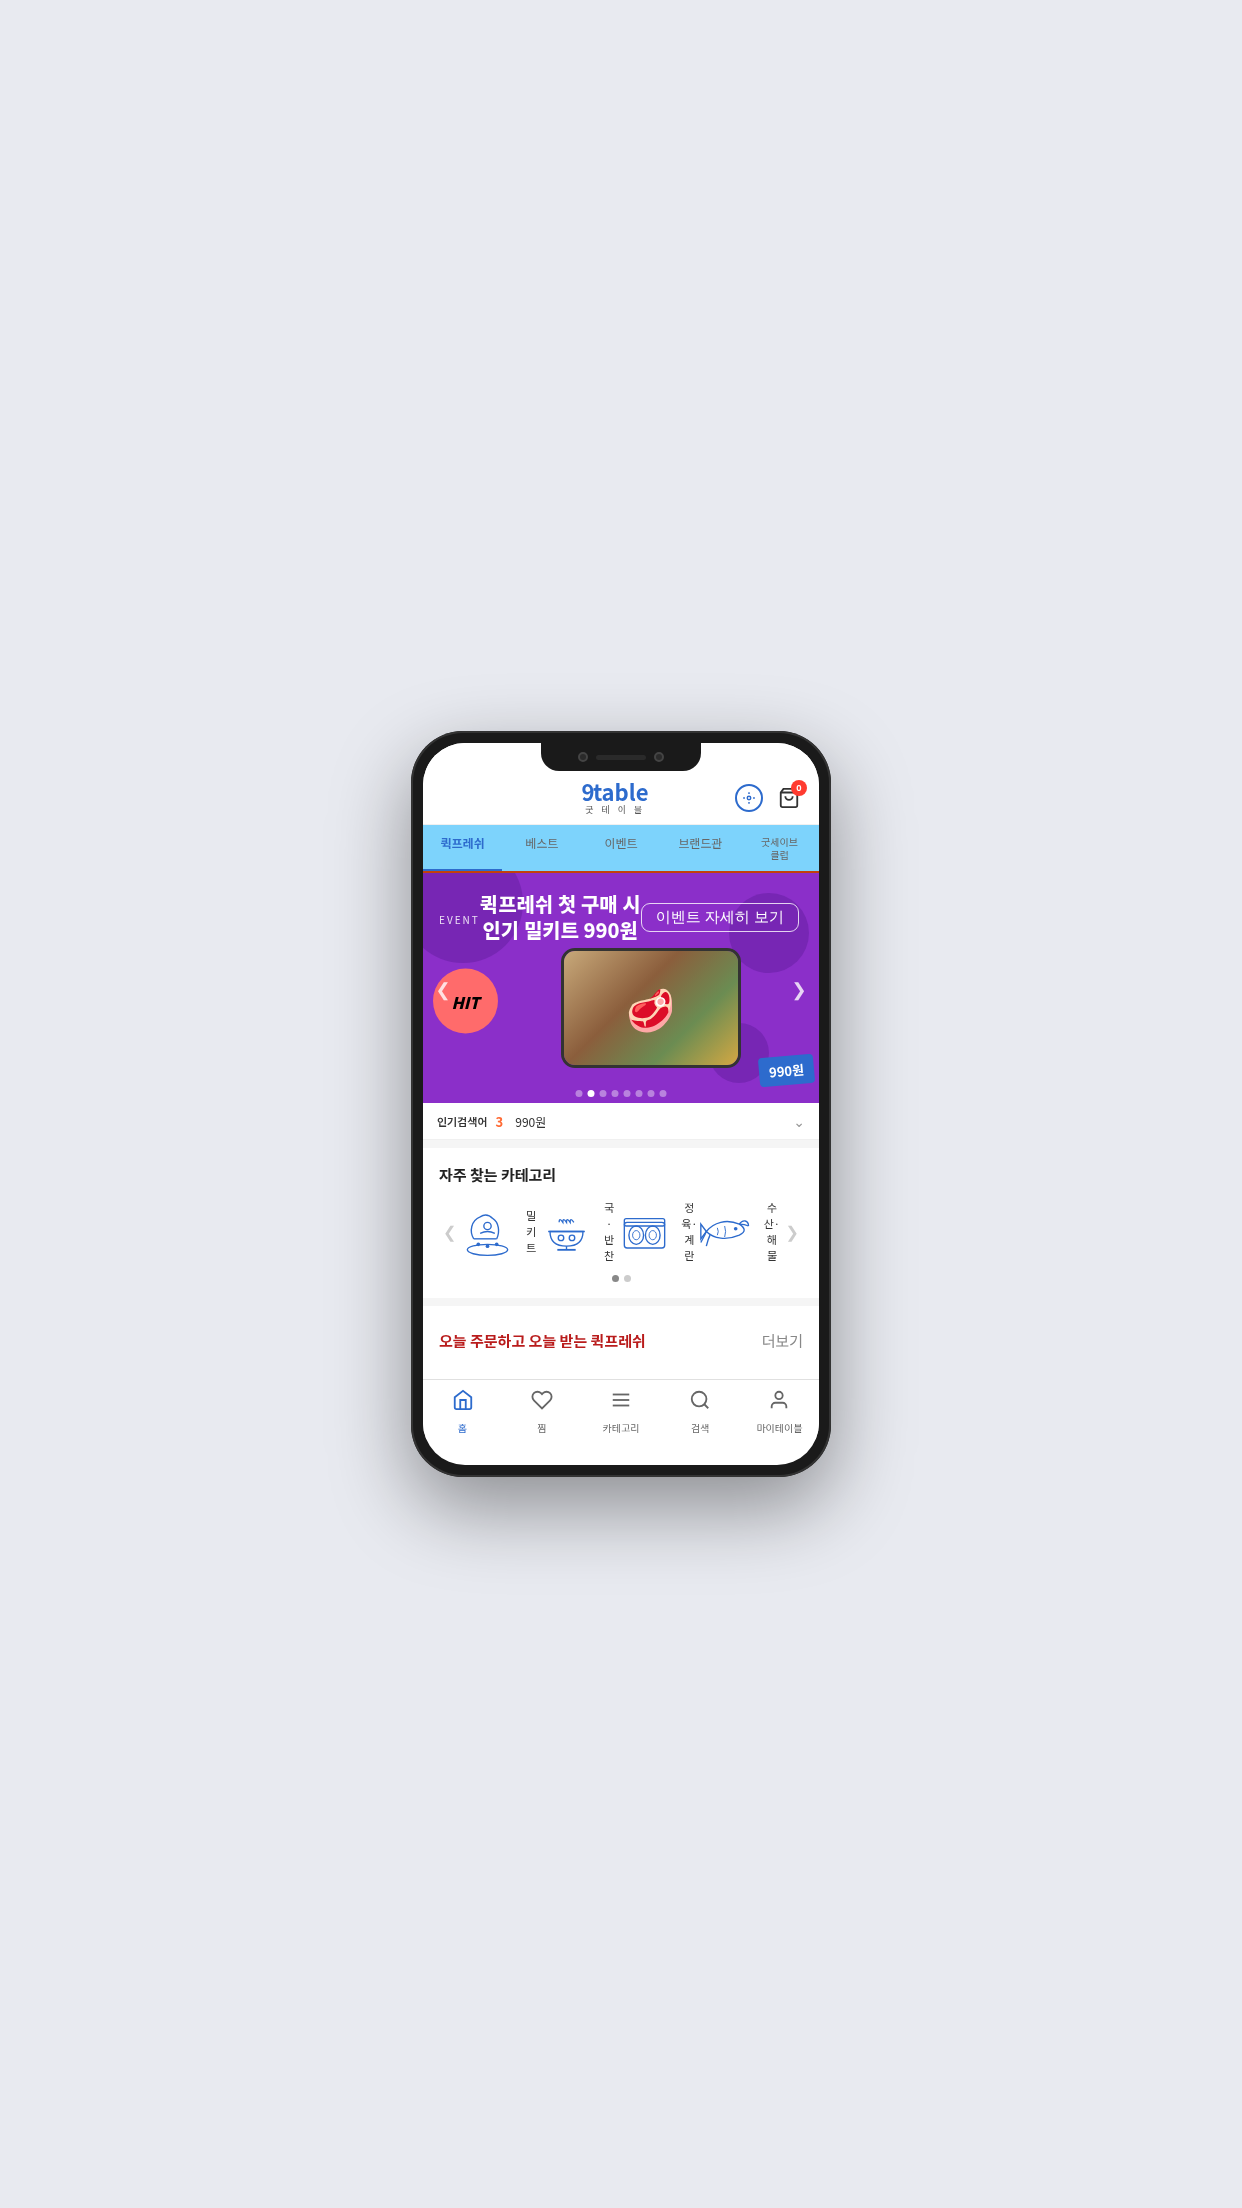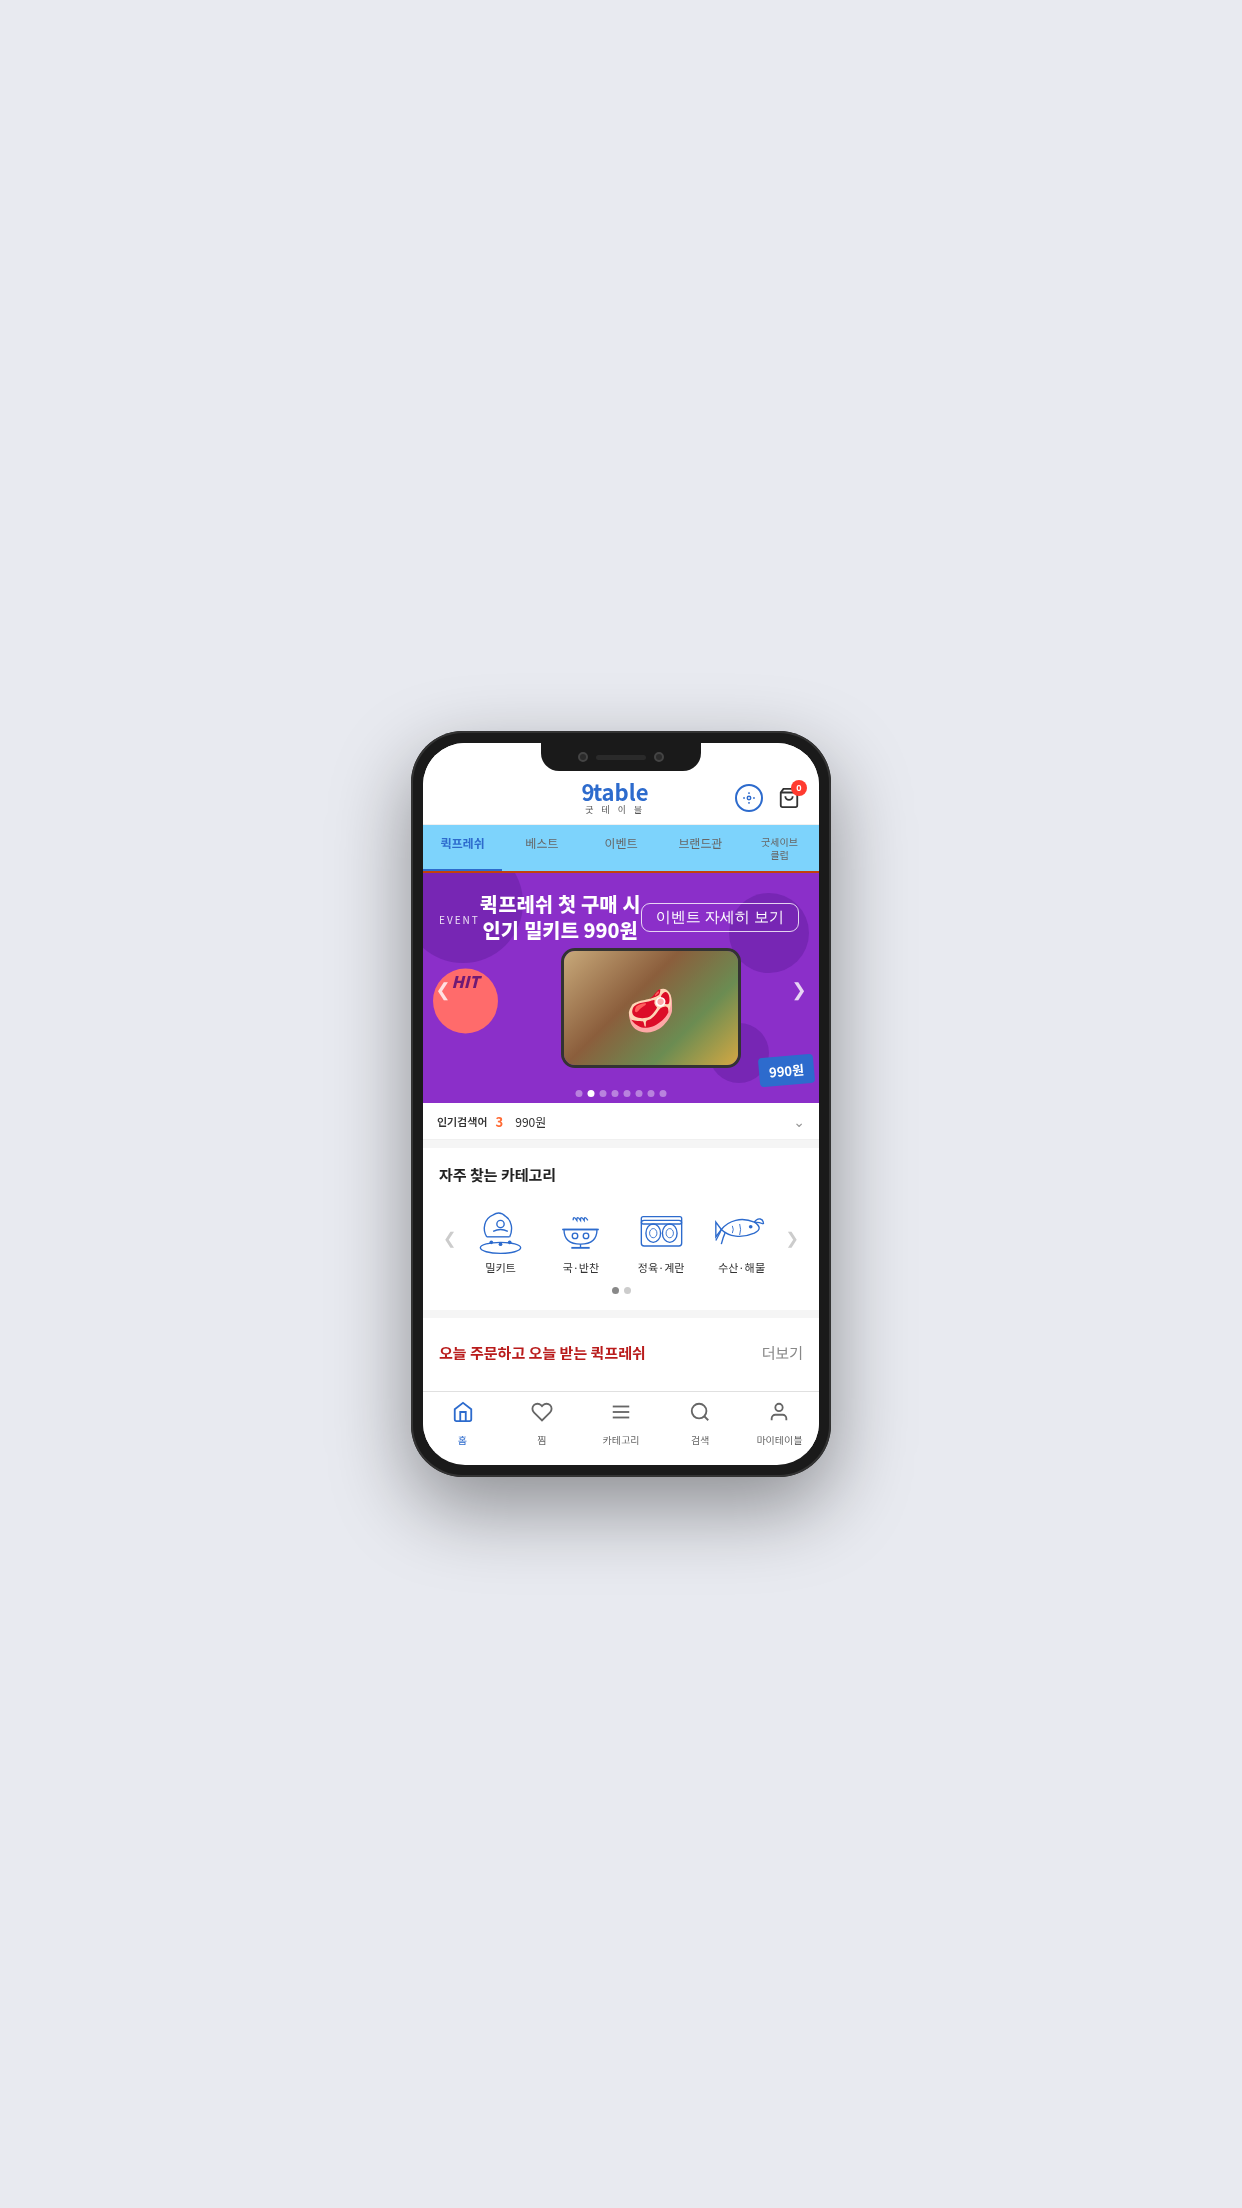--- a/index.html
+++ b/index.html
@@ -283,23 +283,23 @@
     .hit-badge {
       position: absolute;
       left: 10px;
       top: 50%;
       transform: translateY(-30%);
       width: 65px;
       height: 65px;
       background: #ff6b6b;
       border-radius: 50%;
       display: flex;
-      align-items: flex-start;
-      justify-content: center;
-      color: #701a75;
+      align-items: center;
+      justify-content: center;
+      color: #000000;
       font-size: 16px;
       font-weight: 900;
       z-index: 3;
       font-style: italic;
     }
 
     .price-tag {
       position: absolute;
       bottom: 18px;
       right: 5px;
@@ -407,23 +407,23 @@
     }
 
     .category-items {
       display: flex;
       justify-content: space-around;
       flex: 1;
     }
 
     .category-item {
       display: flex;
-      flex-direction: column;
-      align-items: center;
-      gap: 0;
+      flex-direction: row;
+      align-items: center;
+      gap: 8px;
       cursor: pointer;
     }
 
     .category-icon {
       width: 60px;
       height: 60px;
       display: flex;
       align-items: center;
       justify-content: center;
     }

